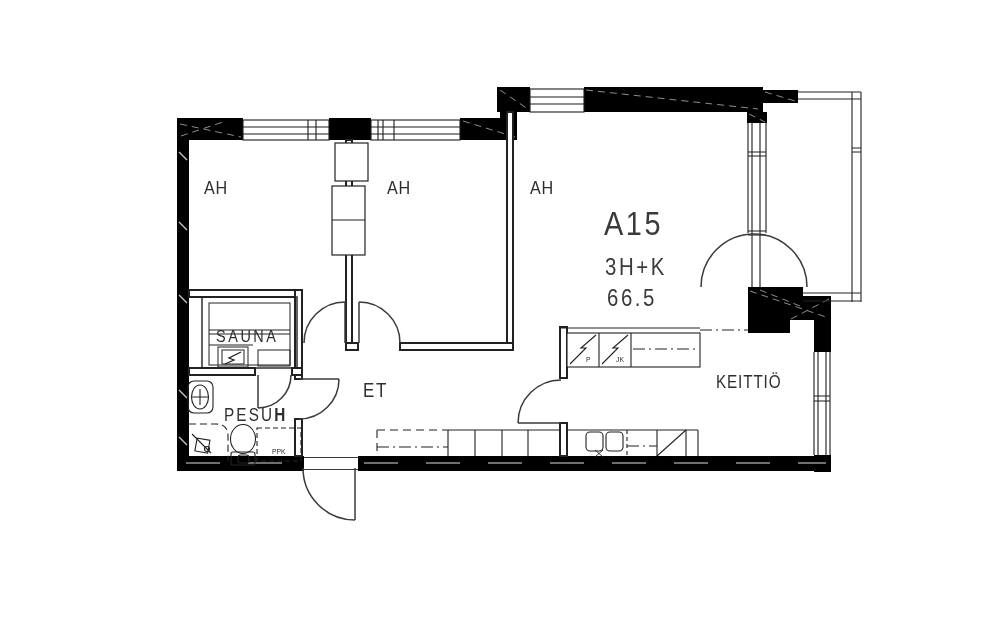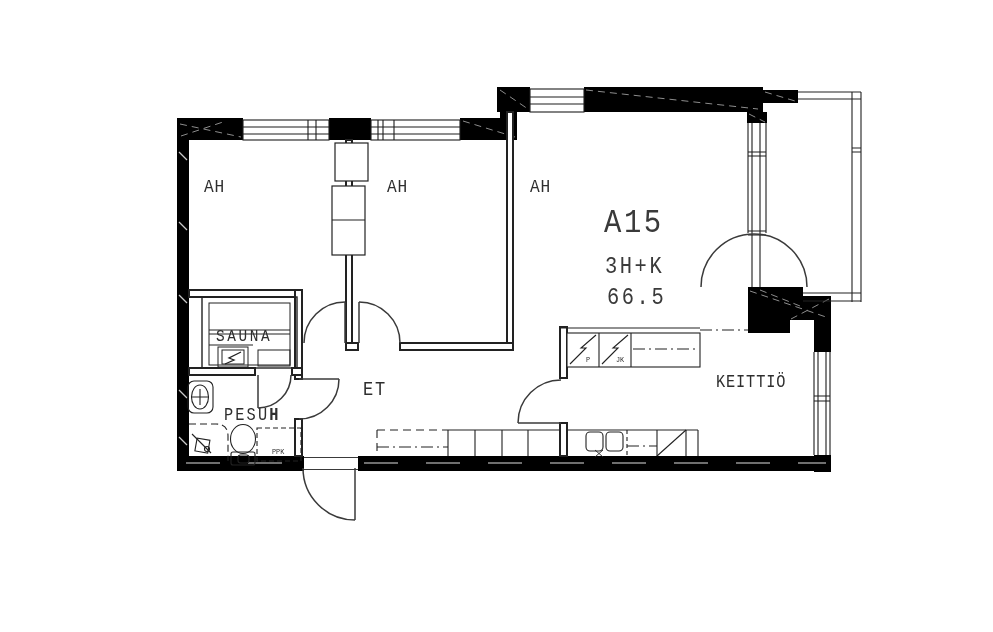--- a/index.html
+++ b/index.html
@@ -1,17 +1,17 @@
 <!DOCTYPE html>
 <html><head>
 <meta charset="utf-8">
 <style>
   html,body{margin:0;padding:0;background:#ffffff;}
   .canvas{position:relative;width:993px;height:632px;background:#fff;overflow:hidden;
-          font-family:Liberation Mono, monospace;}
+          font-family:Liberation Sans, sans-serif;}
   .drawing{position:absolute;left:0;top:0;}
   .lbl{position:absolute;color:#2e2e2e;white-space:nowrap;line-height:1;
        transform:scaleX(0.85);transform-origin:0 0;}
   .lbl b{font-weight:bold;}
   .big{color:#3a3a3a;}
 </style>
 </head>
 <body>
 
 <div class="canvas">

